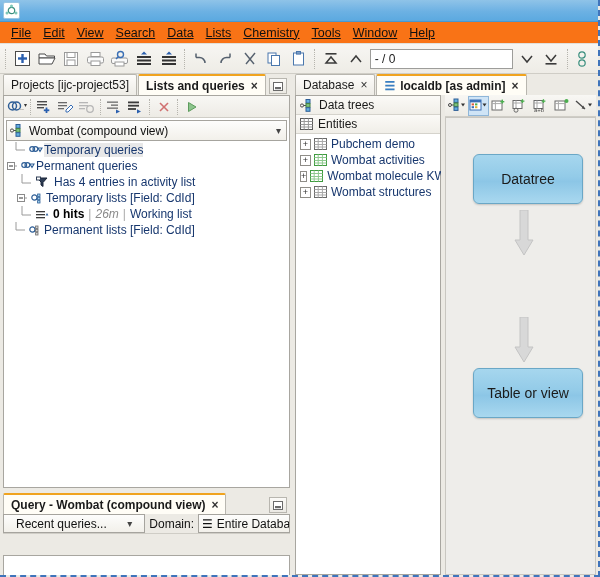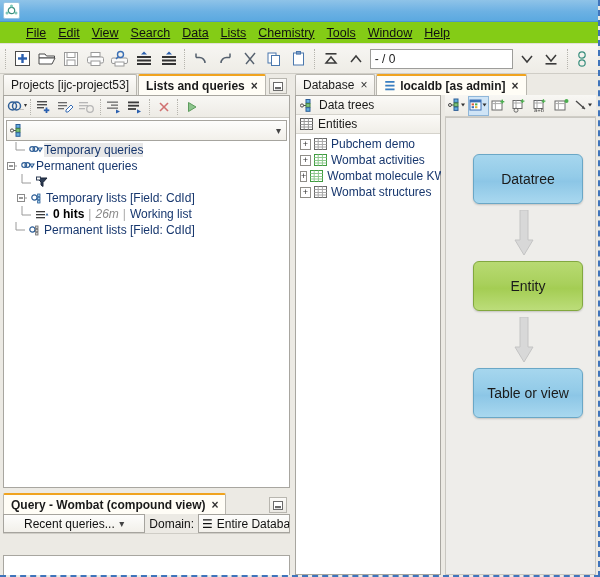--- a/index.html
+++ b/index.html
@@ -32,23 +32,23 @@
     width: 17px; height: 17px;
     background: #ffffff;
     border: 1px solid #9ac6e2;
     border-radius: 2px;
     display: flex; align-items: center; justify-content: center;
   }
 
   
   .menubar {
     height: 22px;
-    background: #84cc16;
-    display: flex; align-items: center;
-    padding-left: 20px;
+    background: #f97316;
+    display: flex; align-items: center;
+    padding-left: 5px;
     border-bottom: 1px solid #e2e0da;
   }
   .menu-item {
     padding: 2px 6px;
     font-size: 12.5px;
     color: #111;
     white-space: nowrap;
     cursor: default;
   }
   .menu-item u { text-decoration: underline; }
@@ -247,21 +247,21 @@
     height: 20px;
     display: flex; align-items: stretch;
     background: #eceae4;
     border-bottom: 1px solid #cfcdc6;
   }
   .qcombo {
     flex: 1;
     background: linear-gradient(to bottom,#fdfdfc,#f2f0ea);
     border: 1px solid #a6a49e;
     display: flex; align-items: center;
-    padding: 0 20px; font-size: 12px; color: #111;
+    padding: 0 12px; font-size: 12px; color: #111;
     cursor: default;
   }
   .qlabel {
     display: flex; align-items: center;
     padding: 0 4px; font-size: 12px; color: #111;
     white-space: nowrap;
   }
   .qdomain {
     width: 92px;
     background: linear-gradient(to bottom,#fdfdfc,#f2f0ea);
@@ -527,20 +527,21 @@
         <div class="combo">
           <span style="margin-right:5px; display:flex;">
             <svg width="14" height="13" viewBox="0 0 14 13">
               <circle cx="2" cy="6.5" r="1.6" fill="none" stroke="#4a4a4a" stroke-width="1"></circle>
               <line x1="3.6" y1="6.5" x2="6" y2="6.5" stroke="#4a4a4a"></line>
               <rect x="6" y="0.5" width="4" height="3.6" fill="#63b0e0" stroke="#2e5e96"></rect>
               <rect x="6" y="4.6" width="4" height="3.6" fill="#7fc47f" stroke="#3f7f3f"></rect>
               <rect x="6" y="8.7" width="4" height="3.6" fill="#63b0e0" stroke="#2e5e96"></rect>
             </svg>
           </span>
+          <span>Wombat (compound view)</span>
           <span class="caret">▾</span>
         </div>
 
         <div style="position:absolute; left:0; right:0; top:46px; bottom:0; background:#fff;">
 
           <div class="trow sel" style="padding-left:10px;">
             <span class="twist">
               <svg width="13" height="16" viewBox="0 0 13 16">
                   <line x1="2" y1="0" x2="2" y2="8" stroke="#9a9a9a"></line>
                   <line x1="2" y1="8" x2="11" y2="8" stroke="#9a9a9a"></line>
@@ -580,20 +581,21 @@
                   <line x1="2" y1="0" x2="2" y2="9" stroke="#9a9a9a"></line>
                   <line x1="2" y1="9" x2="11" y2="9" stroke="#9a9a9a"></line>
                 </svg>
             </span>
             <span class="tico">
               <svg width="14" height="13" viewBox="0 0 14 13">
                 <path d="M2 2 h10 l-4 4.5 v4 l-2 -1.5 v-3z" fill="#2e3d55" stroke="#1b2538"></path>
                 <rect x="1.5" y="1" width="4" height="3" fill="#fff" stroke="#2e3d55"></rect>
               </svg>
             </span>
+            <span class="lbl" style="margin-left:4px;">Has 4 entries in activity list</span>
           </div>
 
           <div class="trow" style="padding-left:12px;">
             <span class="twist">
               <svg width="13" height="16" viewBox="0 0 13 16">
                 <line x1="6.5" y1="8" x2="11" y2="8" stroke="#9a9a9a"></line>
                 <rect x="1.5" y="4.5" width="7" height="7" fill="#fff" stroke="#8a8a8a"></rect>
                 <line x1="3" y1="8" x2="7" y2="8" stroke="#333"></line>
               </svg>
             </span>
@@ -863,23 +865,20 @@
             <div class="flowbox blue" style="top:36px;">
               <span>Datatree</span>
             </div>
 
             <div class="arrow" style="top:92px;">
               <svg width="26" height="50" viewBox="0 0 26 50">
                 <path d="M9 0 h8 v30 h5 L13 45 L4 30 h5 z" fill="#d8d8d8" stroke="#c4c4c4"></path>
               </svg>
             </div>
 
-            <div class="flowbox green" style="top:143px;">
-              <span>Entity</span>
-            </div>
 
             <div class="arrow" style="top:199px;">
               <svg width="26" height="50" viewBox="0 0 26 50">
                 <path d="M9 0 h8 v30 h5 L13 45 L4 30 h5 z" fill="#d8d8d8" stroke="#c4c4c4"></path>
               </svg>
             </div>
 
             <div class="flowbox blue" style="top:250px;text-align:center;">
               <span>Table or view</span>
             </div>

